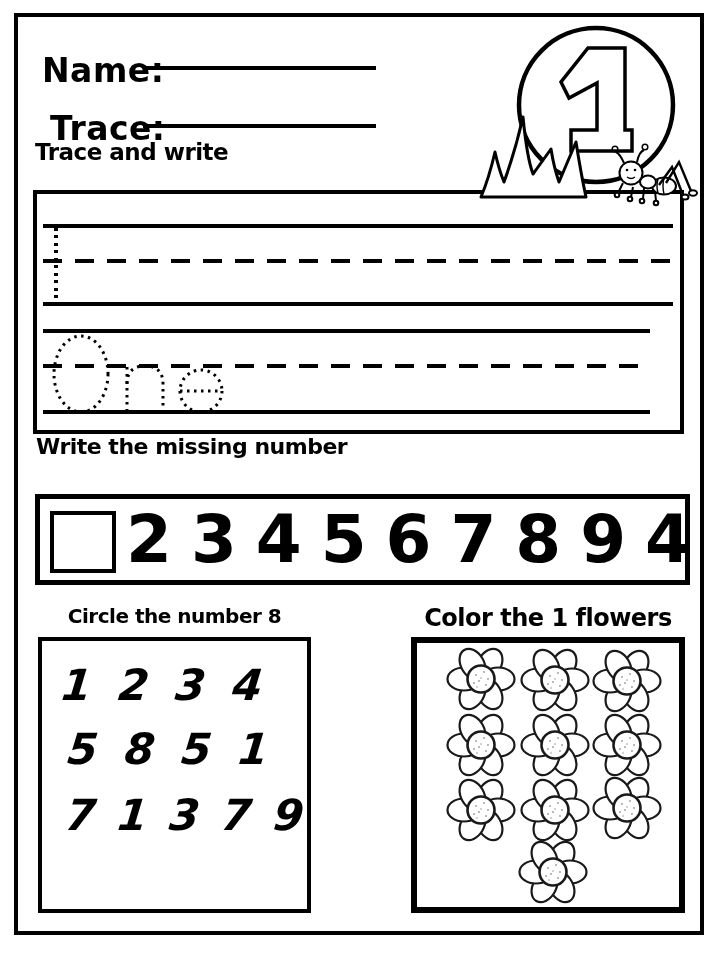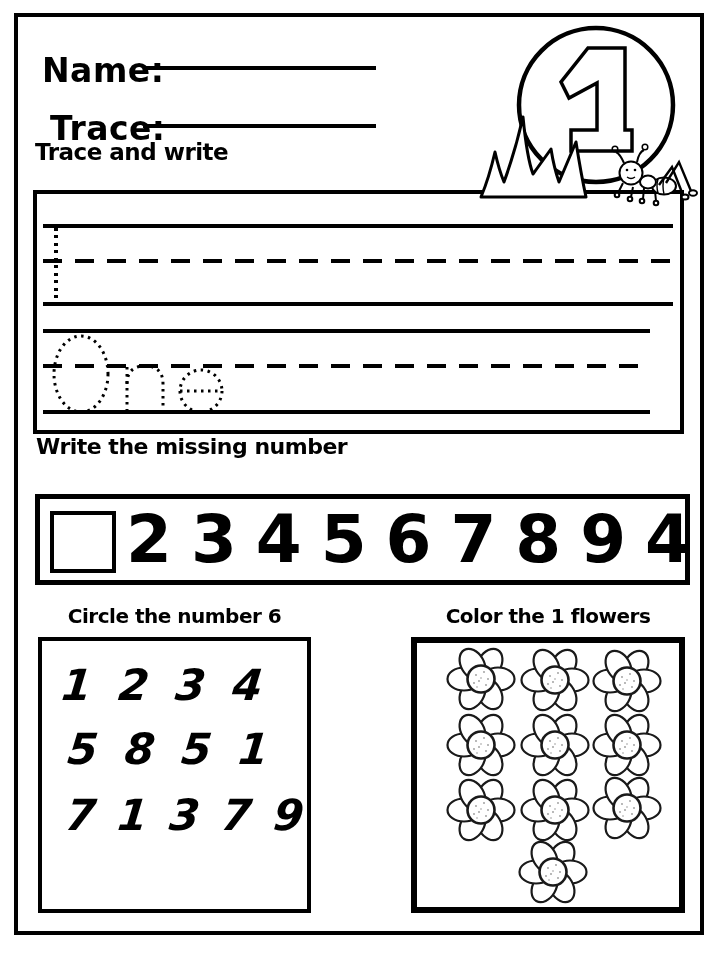--- a/index.html
+++ b/index.html
@@ -15,21 +15,21 @@
   .name-label{left:42px; top:34px;}
   .date-label{left:50px; top:92px;}
   .write-line{height:4px; background:#000;}
   .name-line{left:143px; top:66px; width:233px;}
   .date-line{left:143px; top:124px; width:233px;}
   
   .heading{font-weight:700; line-height:1; letter-spacing:-0.5px;}
   .trace-heading{left:35px; top:141px; font-size:23px;}
   .missing-heading{left:36px; top:436px; font-size:22px;}
   .circle-heading{left:38px; top:606px; width:273px; text-align:center; font-size:20px;}
-  .color-heading{left:411px; top:606px; width:274px; text-align:center; font-size:20px;}
+  .color-heading{left:411px; top:606px; width:274px; text-align:center; font-size:24px;}
   
   .trace-box{left:33px; top:190px; width:651px; height:244px; border:4px solid #000; box-sizing:border-box;}
   .solid-rule{height:4px; background:#000;}
   .dashed-rule{height:4px; background:repeating-linear-gradient(90deg,#000 0 19px,transparent 19px 32px);}
   .r1a{left:43px; top:224px; width:630px;}
   .r1b{left:43px; top:259px; width:630px;}
   .r1c{left:43px; top:302px; width:630px;}
   .r2a{left:43px; top:329px; width:607px;}
   .r2b{left:43px; top:364px; width:602px;}
   .r2c{left:43px; top:410px; width:607px;}
@@ -121,21 +121,21 @@
     <span>3</span>
     <span>4</span>
     <span>5</span>
     <span>6</span>
     <span>7</span>
     <span>8</span>
     <span>9</span>
     <span class="n10">4</span>
   </div>
 
-  <div class="abs heading circle-heading">Circle the number 6</div>
+  <div class="abs heading circle-heading">Circle the number 8</div>
   <div class="abs circle-box"></div>
   <div class="abs hand-row hrow1">
     <span>1</span>
     <span>2</span>
     <span>3</span>
     <span>4</span>
   </div>
   <div class="abs hand-row hrow2">
     <span>5</span>
     <span>8</span>

